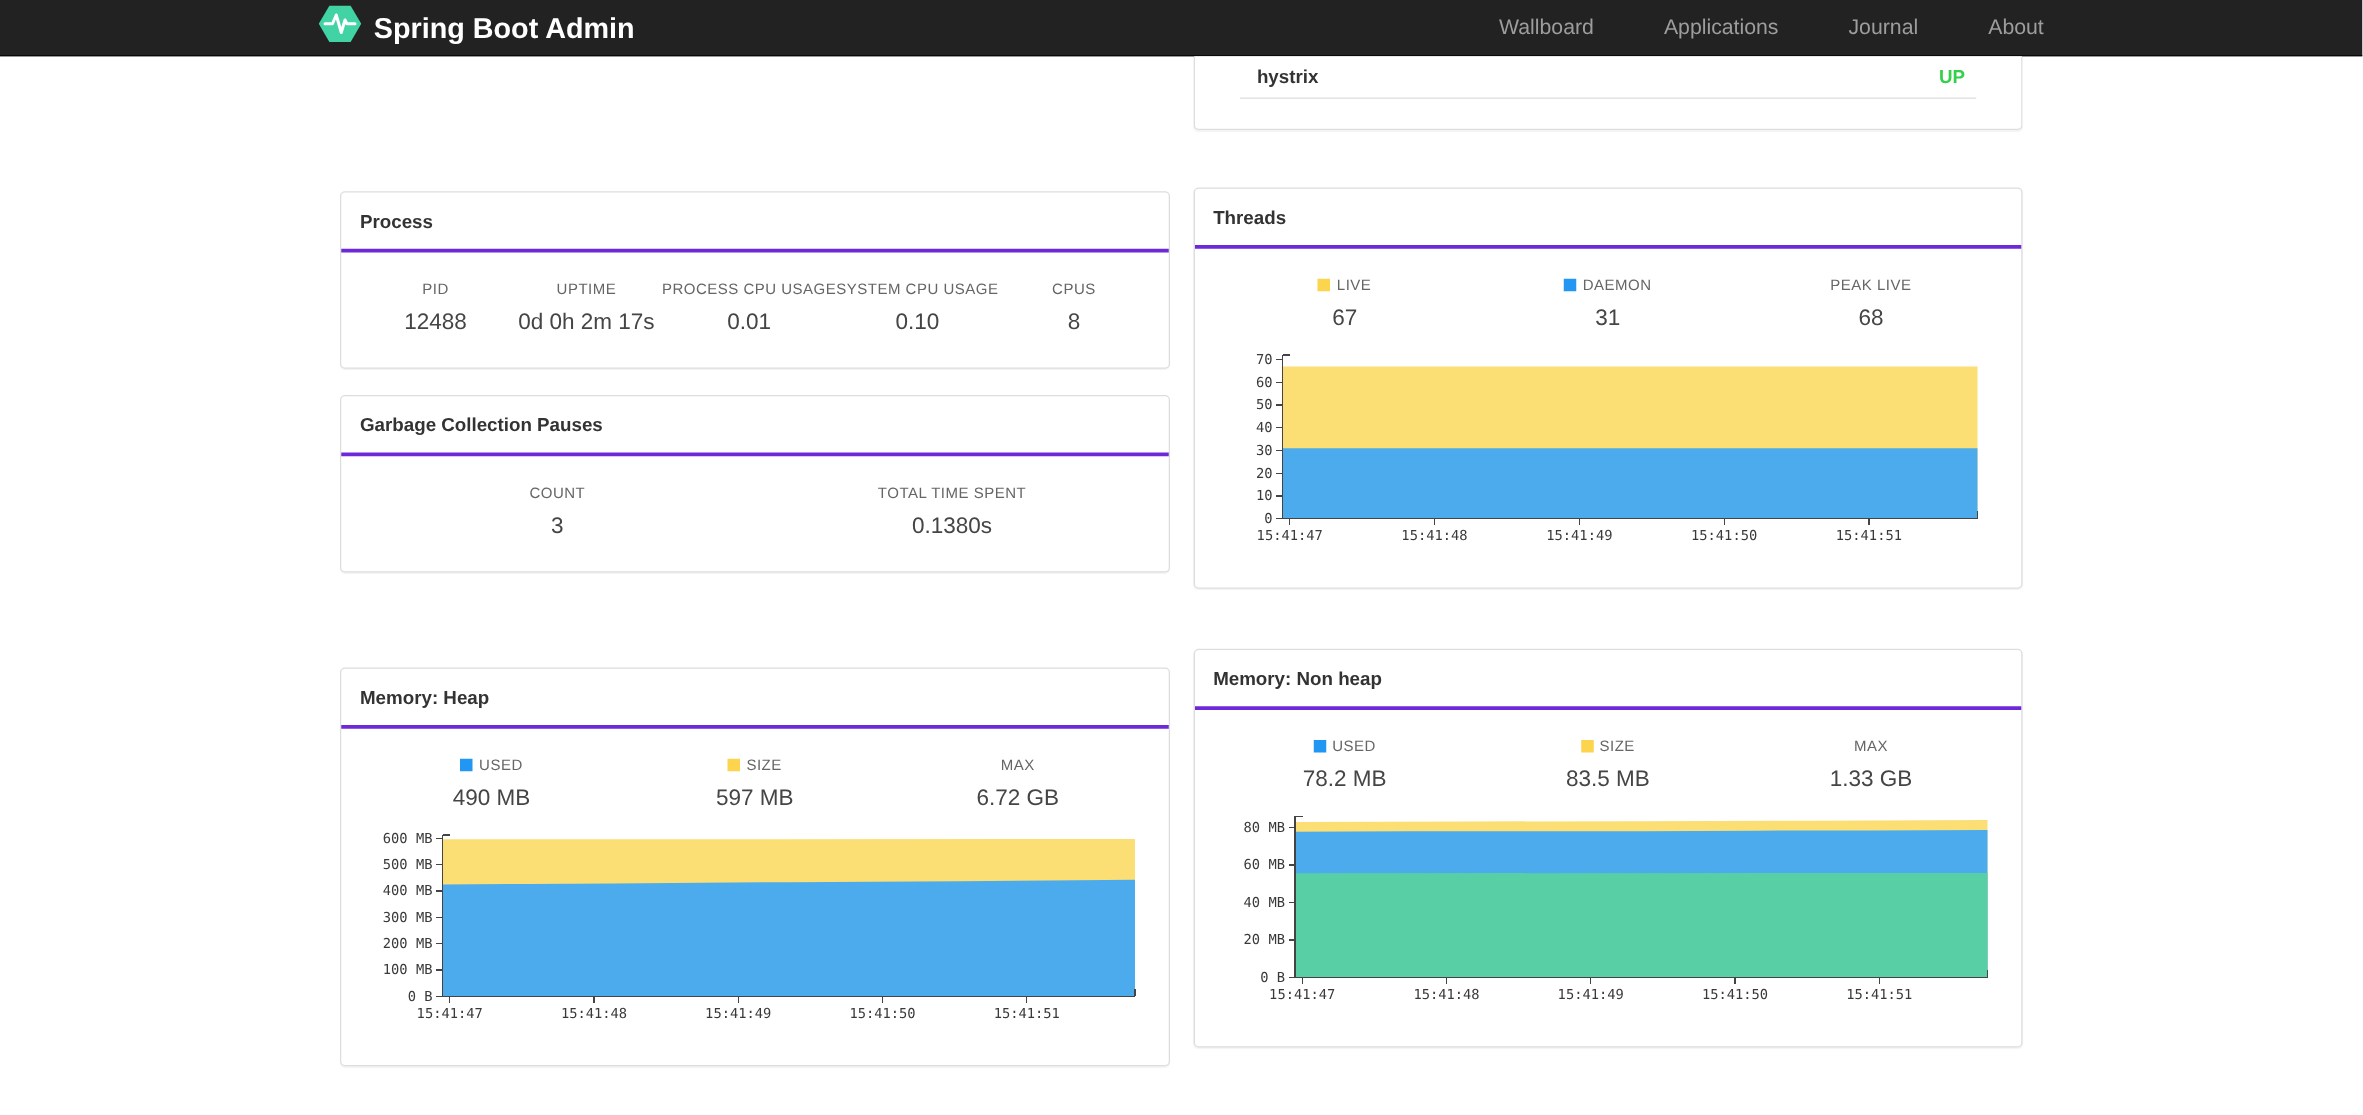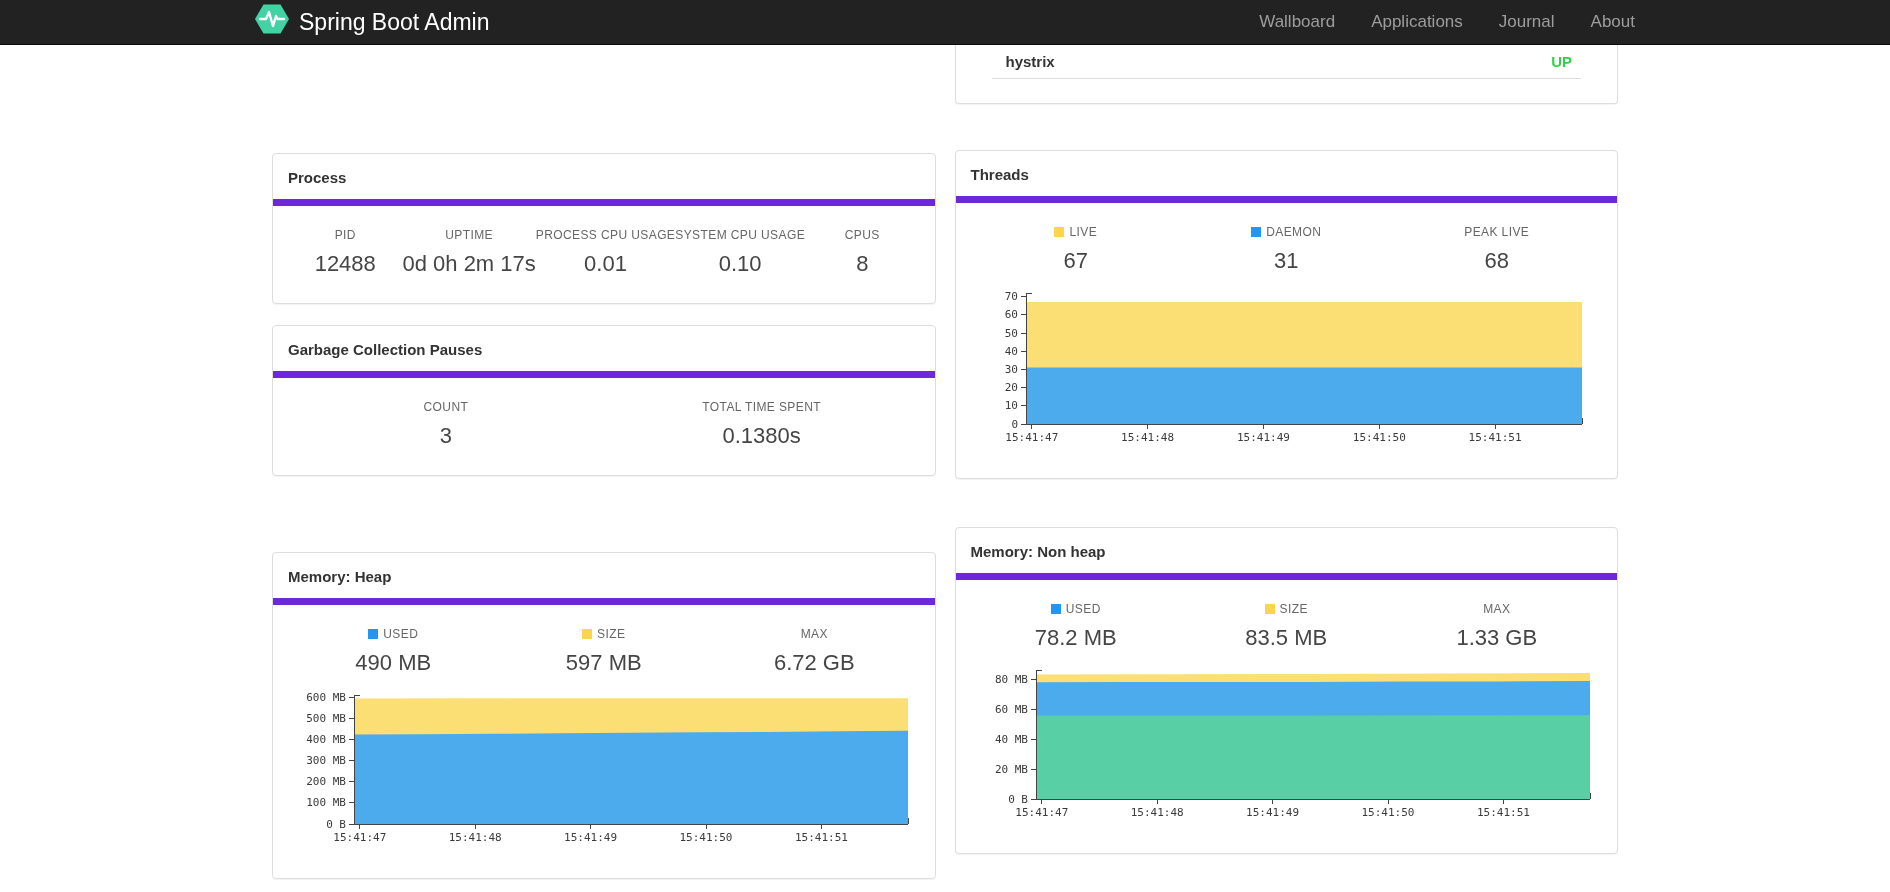--- a/index.html
+++ b/index.html
@@ -1,37 +1,37 @@
 <!DOCTYPE html>
 <html><head>
 <meta charset="utf-8">
 <style>
   *{box-sizing:border-box;margin:0;padding:0}
   html,body{width:1890px;height:892px}
   body{background:#fff;font-family:"Liberation Sans",sans-serif;color:#444;overflow:hidden}
 
   .navbar{height:45px;background:#222;border-bottom:1px solid #090909;display:flex;align-items:center}
   .navbar-inner{width:1380px;margin:0 auto;display:flex;align-items:center;justify-content:space-between}
-  .brand{display:flex;align-items:center;gap:10px;color:#fff;font-weight:normal;font-size:23px;cursor:pointer}
-  .nav-links{display:flex;gap:36px}
+  .brand{display:flex;align-items:center;gap:10px;color:#fff;font-weight:bold;font-size:23px;cursor:pointer}
+  .nav-links{display:flex;gap:56px}
   .nav-link{color:#9d9d9d;font-size:17px;cursor:pointer}
 
   .container{width:1346px;margin:0 auto;display:flex;gap:19px}
   .col{flex:1;min-width:0}
   .spacer-top{height:108px}
 
   .panel{background:#fff;border:1px solid #ddd;border-radius:4px;box-shadow:0 1px 1px rgba(0,0,0,.05)}
-  .panel-heading{padding:15px 15px 13px;border-bottom:7px solid #6d28d9}
+  .panel-heading{padding:15px 15px 13px;border-bottom:3px solid #6d28d9}
   .panel-title{font-size:15px;font-weight:bold;color:#333}
   .panel-body{padding:22px 15px 26px}
 
   .metrics{display:flex}
   .metric{flex:1;text-align:center}
   .metric-label{font-size:12px;color:#666;letter-spacing:.4px;white-space:nowrap}
-  .metric-value{font-size:22px;color:#454545;margin-top:9px;white-space:nowrap}
+  .metric-value{font-size:18px;color:#454545;margin-top:9px;white-space:nowrap}
   .swatch{display:inline-block;width:10px;height:10px;margin-right:5px;vertical-align:-1px}
 
   .chart-wrap{margin-top:14px;text-align:center}
   svg text.tick{font-family:"DejaVu Sans Mono",monospace;font-size:11px;fill:#3a3a3a}
 
   .app-panel{border-top:none;border-radius:0 0 4px 4px;margin-bottom:46px}
   .app-row{display:flex;justify-content:space-between;align-items:center;padding:8px 45px 8px 50px;font-size:15px;font-weight:bold;color:#333;cursor:pointer}
   .app-status{font-weight:bold}
   .app-divider{border:none;border-top:1px solid #ddd;margin:0 36px}
   .app-panel-space{height:24px}

